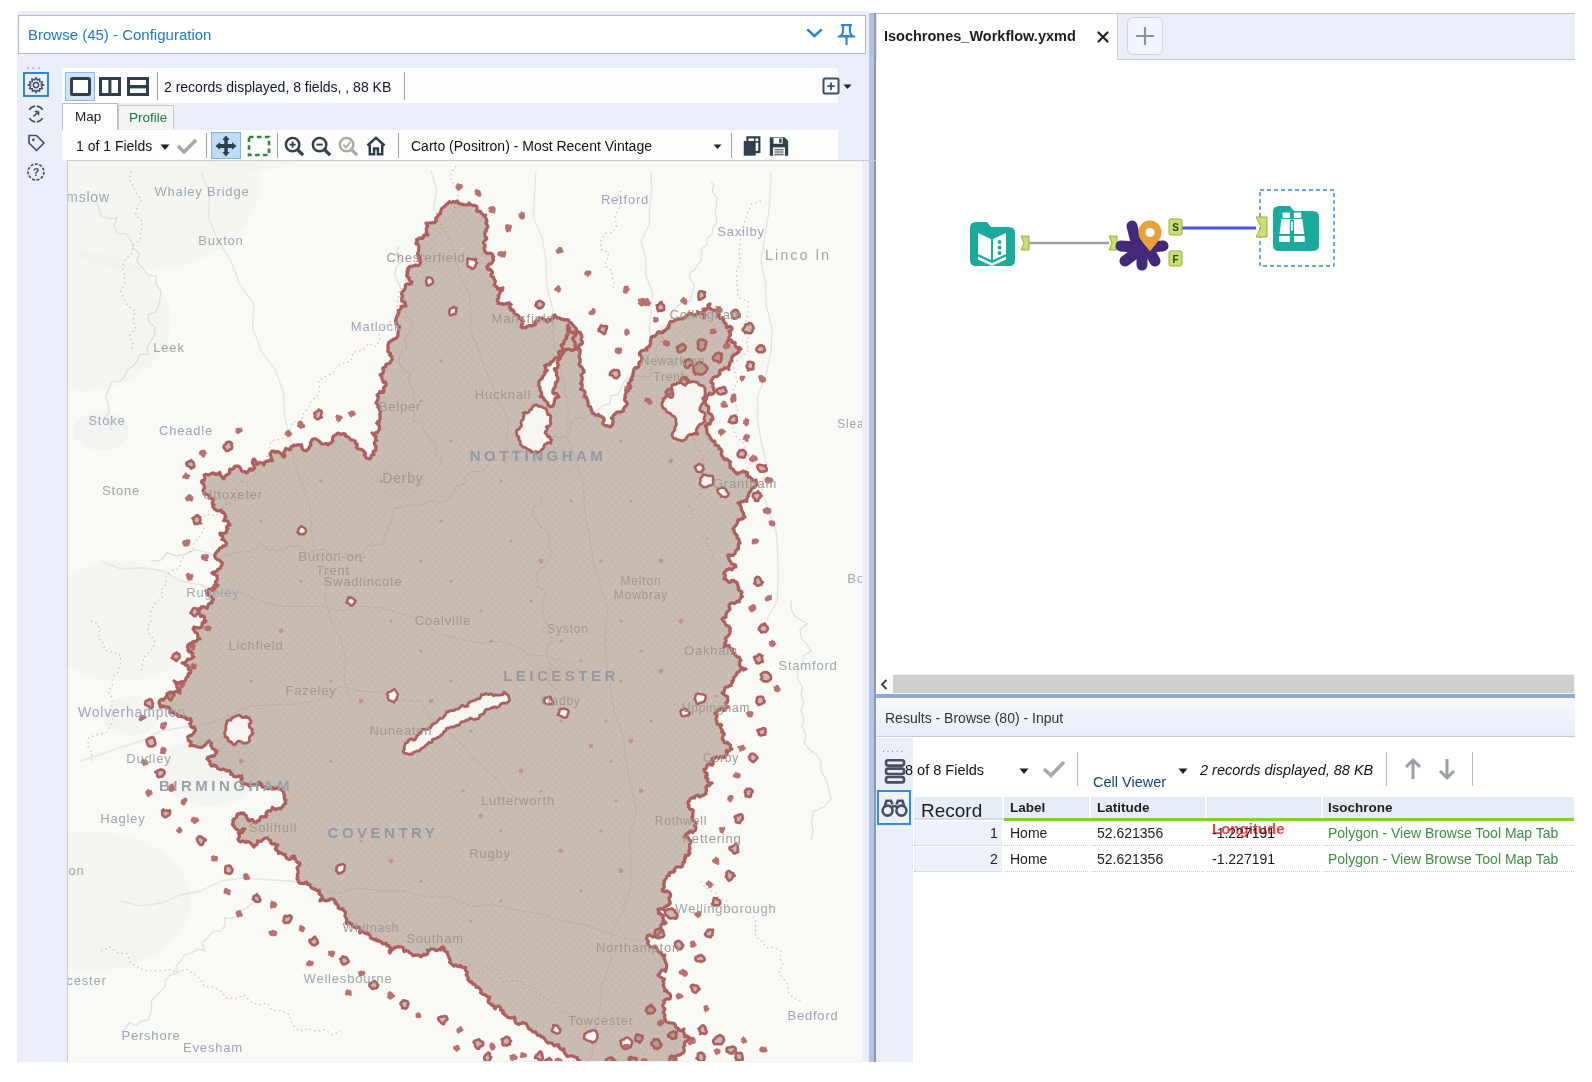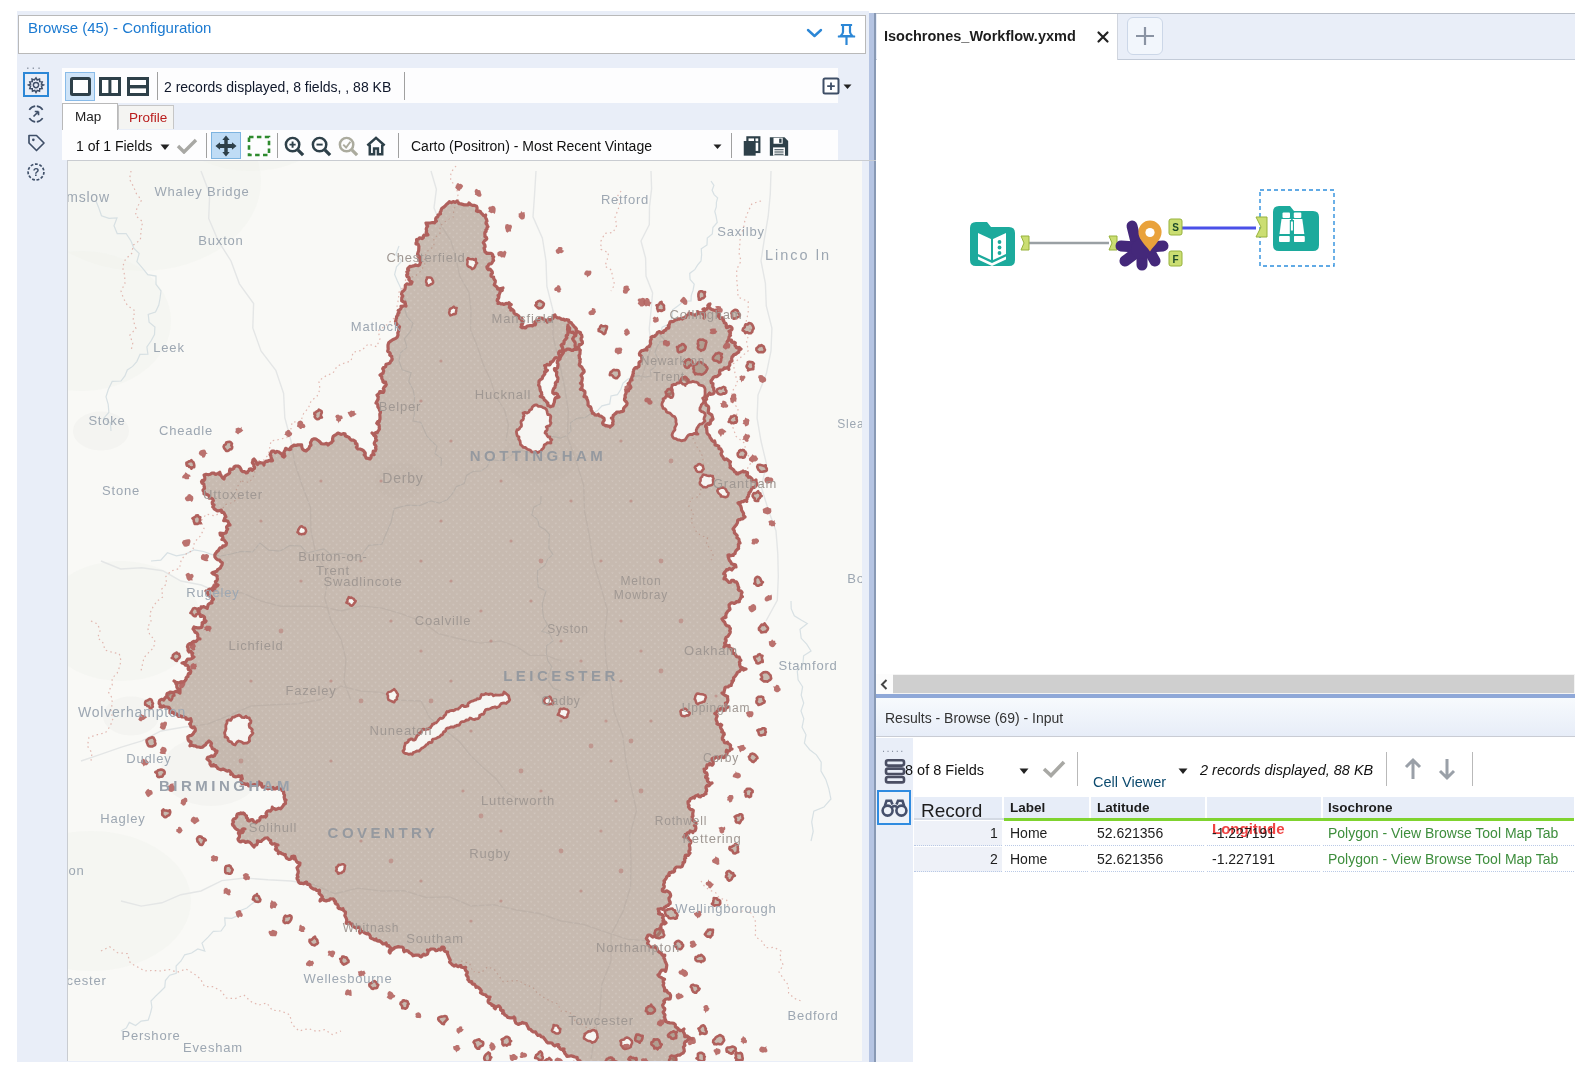--- a/index.html
+++ b/index.html
@@ -12,21 +12,21 @@
 </head>
 <body>
 <div id="page">
 
   <div class="abs dotbg" style="left:17px; top:11px; width:852px; height:1051px;"></div>
 
   <div class="abs" style="left:869px; top:13px; width:5px; height:1049px; background:#b5c4e2;"></div>
   <div class="abs" style="left:874px; top:13px; width:2px; height:1049px; background:#8899b4;"></div>
 
   <div class="abs" style="left:18px; top:15px; width:848px; height:39px; background:#fff; border:1px solid #b9b9b9;"></div>
-  <div class="abs" style="left:28px; top:19px; font-size:15px; color:#1b7ad1;">Browse (45) - Configuration</div>
+  <div class="abs" style="left:28px; top:26px; font-size:15px; color:#1b7ad1;">Browse (45) - Configuration</div>
   <svg class="abs" style="left:806px; top:28px;" width="17" height="11" viewBox="0 0 17 11">
       <path d="M2 2 L8.5 8 L15 2" fill="none" stroke="#2c87d6" stroke-width="2.4" stroke-linecap="round" stroke-linejoin="round"></path>
     </svg>
   <svg class="abs" style="left:837px; top:23px;" width="19" height="24" viewBox="0 0 19 24">
     <path d="M5 2 H14 M6 2 V9 Q6 11 3.5 13 H15.5 Q13 11 13 9 V2 M2 13.5 H17 M9.5 14 V21" fill="none" stroke="#2c87d6" stroke-width="2.2" stroke-linecap="square"></path>
   </svg>
 
   <div class="abs" style="left:26px; top:57px; color:#8a93a3; font-size:13px; letter-spacing:2px;">...</div>
 
   <div class="abs" style="left:23px; top:72px; width:26px; height:25px; border:2px solid #2c87d6; background:#e9eef8;"></div>
@@ -70,21 +70,21 @@
   <svg class="abs" style="left:822px; top:77px;" width="20" height="19" viewBox="0 0 20 19">
       <rect x="1.5" y="1.5" width="15" height="15" rx="1.5" fill="#fff" stroke="#3e4e66" stroke-width="2"></rect>
       <path d="M9 5.5 V13 M5.2 9.2 H12.8" stroke="#3e4e66" stroke-width="1.8"></path>
     </svg>
   <svg class="abs" style="left:843px; top:84px;" width="9" height="6" viewBox="0 0 9 6">
       <path d="M0.5 0.5 L4.5 5 L8.5 0.5 Z" fill="#222"></path>
     </svg>
 
   <div class="abs" style="left:62px; top:103px; width:776px; height:26px; background:#e9eef8;"></div>
   <div class="abs" style="left:118px; top:105px; width:56px; height:24px; background:#f4f4f2; border:1px solid #c6c6c6; border-bottom:none;"></div>
-  <div class="abs" style="left:129px; top:110px; font-size:13.5px; color:#b91c1c;">Profile</div>
+  <div class="abs" style="left:129px; top:110px; font-size:13.5px; color:#15803d;">Profile</div>
   <div class="abs" style="left:62px; top:103px; width:56px; height:27px; background:#fff; border:1px solid #b9b9b9; border-bottom:none;"></div>
   <div class="abs" style="left:75px; top:109px; font-size:13.5px; color:#222;">Map</div>
 
   <div class="abs" style="left:62px; top:130px; width:776px; height:30px; background:#fdfdfe;"></div>
   <div class="abs" style="left:76px; top:138px; font-size:14px; color:#111;">1 of 1 Fields</div>
   <svg class="abs" style="left:160px; top:144px;" width="10" height="7" viewBox="0 0 10 7">
       <path d="M0.5 0.5 L5 6 L9.5 0.5 Z" fill="#222"></path>
     </svg>
   <svg class="abs" style="left:176px; top:138px;" width="22" height="16" viewBox="0 0 22 16">
       <path d="M2 8 L8 14 L20 2" fill="none" stroke="#a8a8a4" stroke-width="3.4"></path>
@@ -579,21 +579,21 @@
   <div class="abs" style="left:876px; top:674px; width:699px; height:20px; background:#f3f3f3;"></div>
   <div class="abs" style="left:876px; top:674px; width:17px; height:20px; background:#fcfcfc;"></div>
   <svg class="abs" style="left:880px; top:679px;" width="8" height="11" viewBox="0 0 8 11">
       <path d="M6.5 1 L2 5.5 L6.5 10" fill="none" stroke="#444" stroke-width="2"></path>
     </svg>
   <div class="abs" style="left:893px; top:675px; width:681px; height:18px; background:#cfcfcf;"></div>
   <div class="abs" style="left:876px; top:694px; width:699px; height:4px; background:#8fa8d8;"></div>
 
   <div class="abs" style="left:876px; top:698px; width:699px; height:364px; background:#fff;"></div>
   <div class="abs" style="left:876px; top:698px; width:699px; height:39px; background:linear-gradient(#f7fafd,#e7edf8); border-bottom:1px solid #c9ccd4;"></div>
-  <div class="abs" style="left:885px; top:710px; font-size:14px; color:#333;">Results - Browse (69) - Input</div>
+  <div class="abs" style="left:885px; top:710px; font-size:14px; color:#333;">Results - Browse (80) - Input</div>
 
   <div class="abs dotbg" style="left:876px; top:738px; width:37px; height:324px;"></div>
   <div class="abs" style="left:882px; top:742px; color:#8a93a3; font-size:11px; letter-spacing:1.5px;">.....</div>
   <svg class="abs" style="left:884px; top:758px;" width="22" height="27" viewBox="0 0 22 27">
     <g fill="none" stroke="#4a4e63" stroke-width="2.6">
         <rect x="2" y="2.2" width="18" height="5.4" rx="2"></rect>
         <rect x="2" y="10.6" width="18" height="5.4" rx="2"></rect>
         <rect x="2" y="19" width="18" height="5.4" rx="2"></rect>
       </g>
   </svg>

